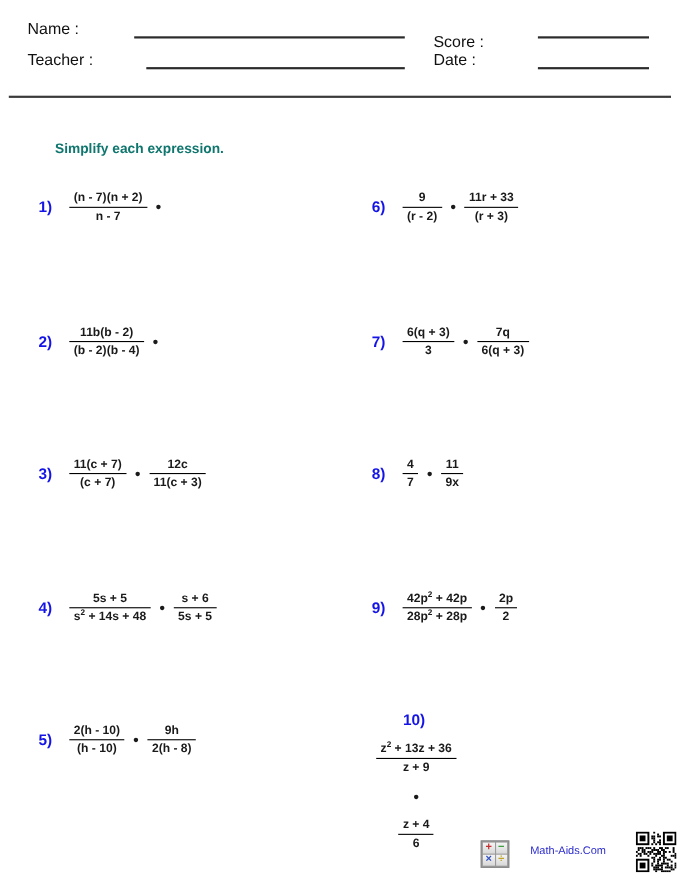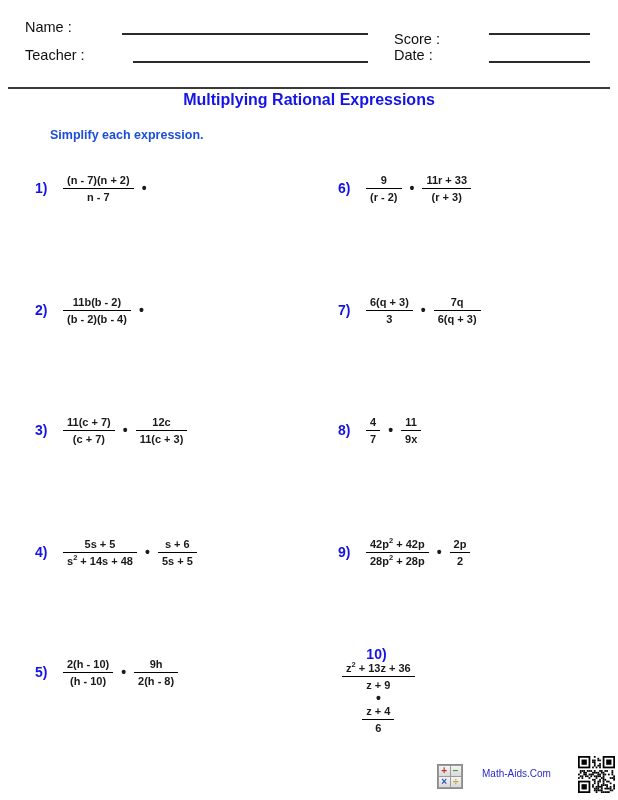--- a/index.html
+++ b/index.html
@@ -10,29 +10,29 @@
     overflow:hidden; margin:0 auto;border-radius:13px;
   }
   
   .hlabel { position:absolute; font-size:14.5px; color:#111; font-weight:400; }
   .hline  { position:absolute; height:1.6px; background:#2b2b2b; }
   .rule   { position:absolute; left:8px; top:87px; width:602px; height:1.5px; background:#3a3a3a; }
   .title  {
     position:absolute; top:91px; left:0; width:100%; text-align:center;
     font-size:16px; font-weight:bold; color:var(--accent,#1414e6);
   }
-  .instruction { position:absolute; left:50px; top:128px; font-size:12.5px; font-weight:bold; color:#1d4ed8; }
+  .instruction { position:absolute; left:50px; top:128px; font-size:12.5px; font-weight:bold; color:#0f766e; }
   
   .problems { position:absolute; left:0; top:0; width:618px; height:800px; }
   .problem  {
     position:absolute; height:52px; display:flex; align-items:center;
     font-size:11px; font-weight:bold; color:#1a1a1a; white-space:nowrap;
   }
   .pnum { color:var(--accent,#1414e6); font-size:14px; font-weight:bold; min-width:24px; }
-  .frac { display:inline-flex; flex-direction:column; align-items:stretch; text-align:center; margin:0 4px; }
+  .frac { display:inline-flex; flex-direction:column; align-items:stretch; text-align:center; margin:13px 4px; }
   .frac .num { padding:0 4px 2px; border-bottom:1.4px solid #000; }
   .frac .den { padding:2px 4px 0; }
   .dot  { font-size:14px; margin:0 4px; line-height:1; }
   sup   { font-size:7.5px; vertical-align:super; line-height:0; }
   
   .logo {
     position:absolute; left:437px; top:764px; width:26px; height:25px;
     display:grid; grid-template-columns:1fr 1fr; grid-template-rows:1fr 1fr;
     gap:1px; background:#9a9a9a; border:1px solid #8a8a8a; padding:1px;
   }
@@ -53,21 +53,20 @@
   <span class="hlabel" style="left:394px; top:19px;margin-top:12px;">Score :</span>
   <span class="hlabel" style="left:394px; top:47px;">Date :</span>
 
   <div class="hline" style="left:122px; top:33px; width:246px;"></div>
   <div class="hline" style="left:133px; top:61px; width:235px;"></div>
   <div class="hline" style="left:489px; top:33px; width:101px;"></div>
   <div class="hline" style="left:489px; top:61px; width:101px;"></div>
 
   <div class="rule"></div>
 
-  <h1 class="title">Multiplying Rational Expressions</h1>
   <p class="instruction">Simplify each expression.</p>
 
   <div class="problems" id="problems">
     <div class="problem" style="left: 35px; top: 162px;">
       <span class="pnum">1)</span>
       <span class="frac">
         <span class="num">(n - 7)(n + 2)</span>
         <span class="den">n - 7</span>
       </span>
       <span class="dot">•</span>

